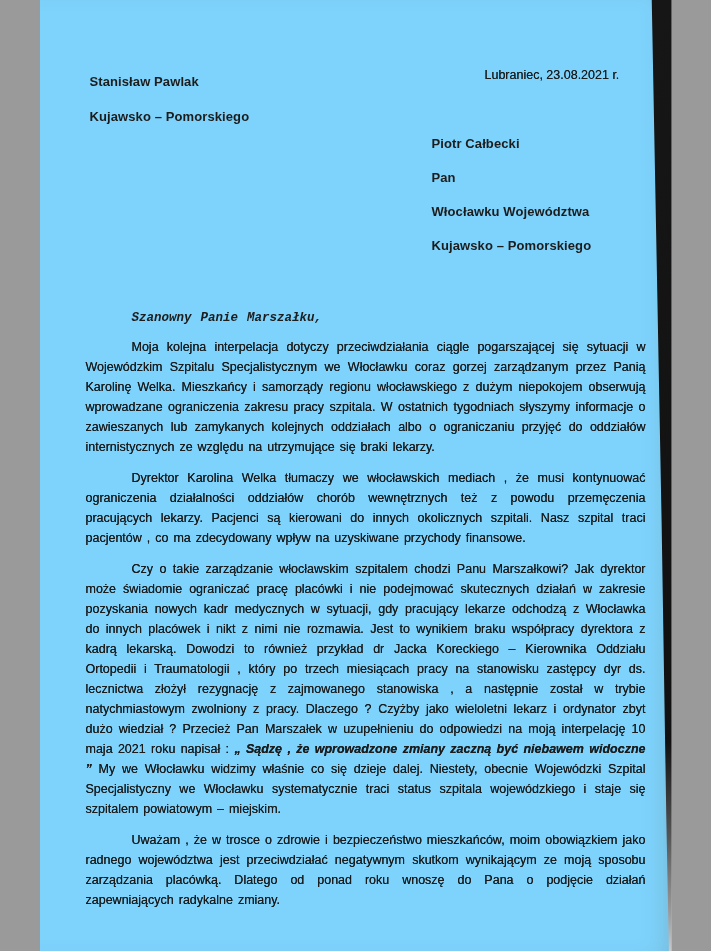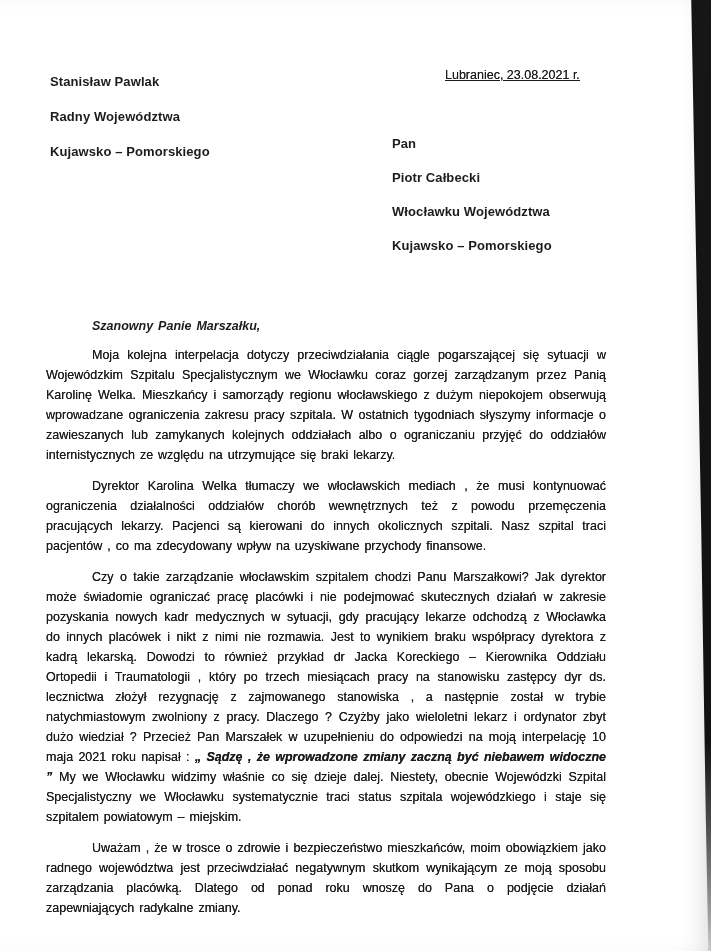--- a/index.html
+++ b/index.html
@@ -1,21 +1,21 @@
 <!DOCTYPE html>
 <html lang="pl"><head>
 <meta charset="utf-8">
 <style>
   html, body { margin: 0; padding: 0; background: #9a9a9a; }
   .page {
     position: relative;
-    width: 711px;
+    width: 632px;
     height: 951px;
     margin: 0 auto;
-    background: #ffffff;
+    background: #7dd3fc;
     overflow: hidden;
     font-family: "Liberation Sans", "DejaVu Sans", sans-serif;
     color: #1c1c1c;
     box-shadow: inset -20px 0 26px -16px rgba(100,100,100,0.28);
   }
   
   .scan-edge {
     position: absolute;
     top: 0; right: 0;
     width: 26px; height: 100%;
@@ -26,70 +26,69 @@
   .sender {
     left: 50px; top: 64px;
     font-size: 13px; font-weight: bold;
     line-height: 35px;
     letter-spacing: 0.1px;
   }
   .dateline {
     left: 445px; top: 68px;
     font-size: 12.5px; font-weight: normal;
     text-shadow: 0 0 0.4px rgba(0,0,0,0.75);
-    text-decoration: underline;
   }
   .recipient {
     left: 392px; top: 127px;
     font-size: 13px; font-weight: bold;
     line-height: 34px;
     letter-spacing: 0.1px;
   }
   .letter-body {
     left: 46px; top: 308px;
     width: 560px;
     font-size: 12.5px;
     line-height: 20px;
     text-shadow: 0 0 0.55px rgba(0,0,0,0.85);
     word-spacing: 1.5px;
   }
   .greeting {
     font-style: italic;
     font-weight: bold;
-    margin: 8px 0 9px 46px;
+    margin: 0 0 9px 46px;
     text-shadow: none;
+    font-family: Liberation Mono, monospace;
   }
   .letter-body p {
     margin: 0 0 11px 0;
     text-align: justify;
     text-indent: 46px;
   }
   .quote {
     font-style: italic;
     font-weight: bold;
   }
 </style>
 </head>
 <body>
 
 <div class="page">
 
   <div class="scan-edge"></div>
 
   <div class="block sender">
     <div>Stanisław Pawlak</div>
-    <div>Radny Województwa</div>
     <div>Kujawsko – Pomorskiego</div>
   </div>
 
   <div class="block dateline">Lubraniec, 23.08.2021 r.</div>
 
   <div class="block recipient">
+    <div>Piotr Całbecki</div>
     <div>Pan</div>
-    <div>Piotr Całbecki</div>
     <div>Włocławku Województwa</div>
     <div>Kujawsko – Pomorskiego</div>
   </div>
 
   <div class="block letter-body">
     <div class="greeting">Szanowny Panie Marszałku,</div>
     <p>Moja kolejna interpelacja dotyczy przeciwdziałania ciągle pogarszającej się sytuacji w Wojewódzkim Szpitalu Specjalistycznym we Włocławku coraz gorzej zarządzanym przez Panią Karolinę Welka. Mieszkańcy i samorządy regionu włocławskiego z dużym niepokojem obserwują wprowadzane ograniczenia zakresu pracy szpitala. W ostatnich tygodniach słyszymy informacje o zawieszanych lub zamykanych kolejnych oddziałach albo o ograniczaniu przyjęć do oddziałów internistycznych ze względu na utrzymujące się braki lekarzy.</p>
     <p>Dyrektor Karolina Welka tłumaczy we włocławskich mediach , że musi kontynuować ograniczenia działalności oddziałów chorób wewnętrznych też z powodu przemęczenia pracujących lekarzy. Pacjenci są kierowani do innych okolicznych szpitali. Nasz szpital traci pacjentów , co ma zdecydowany wpływ na uzyskiwane przychody finansowe.</p>
     <p><span>Czy o takie zarządzanie włocławskim szpitalem chodzi Panu Marszałkowi? Jak dyrektor może świadomie ograniczać pracę placówki i nie podejmować skutecznych działań w zakresie pozyskania nowych kadr medycznych w sytuacji, gdy pracujący lekarze odchodzą z Włocławka do innych placówek i nikt z nimi nie rozmawia. Jest to wynikiem braku współpracy dyrektora z kadrą lekarską. Dowodzi to również przykład dr Jacka Koreckiego – Kierownika Oddziału Ortopedii i Traumatologii , który po trzech miesiącach pracy na stanowisku zastępcy dyr ds. lecznictwa złożył rezygnację z zajmowanego stanowiska , a następnie został w trybie natychmiastowym zwolniony z pracy. Dlaczego ? Czyżby jako wieloletni lekarz i ordynator zbyt dużo wiedział ? Przecież Pan Marszałek w uzupełnieniu do odpowiedzi na moją interpelację 10 maja 2021 roku napisał :</span> <span class="quote">„ Sądzę , że wprowadzone zmiany zaczną być niebawem widoczne ”</span> <span>My we Włocławku widzimy właśnie co się dzieje dalej. Niestety, obecnie Wojewódzki Szpital Specjalistyczny we Włocławku systematycznie traci status szpitala wojewódzkiego i staje się szpitalem powiatowym – miejskim.</span></p>
     <p>Uważam , że w trosce o zdrowie i bezpieczeństwo mieszkańców, moim obowiązkiem jako radnego województwa jest przeciwdziałać negatywnym skutkom wynikającym ze moją sposobu zarządzania placówką. Dlatego od ponad roku wnoszę do Pana o podjęcie działań zapewniających radykalne zmiany.</p>

